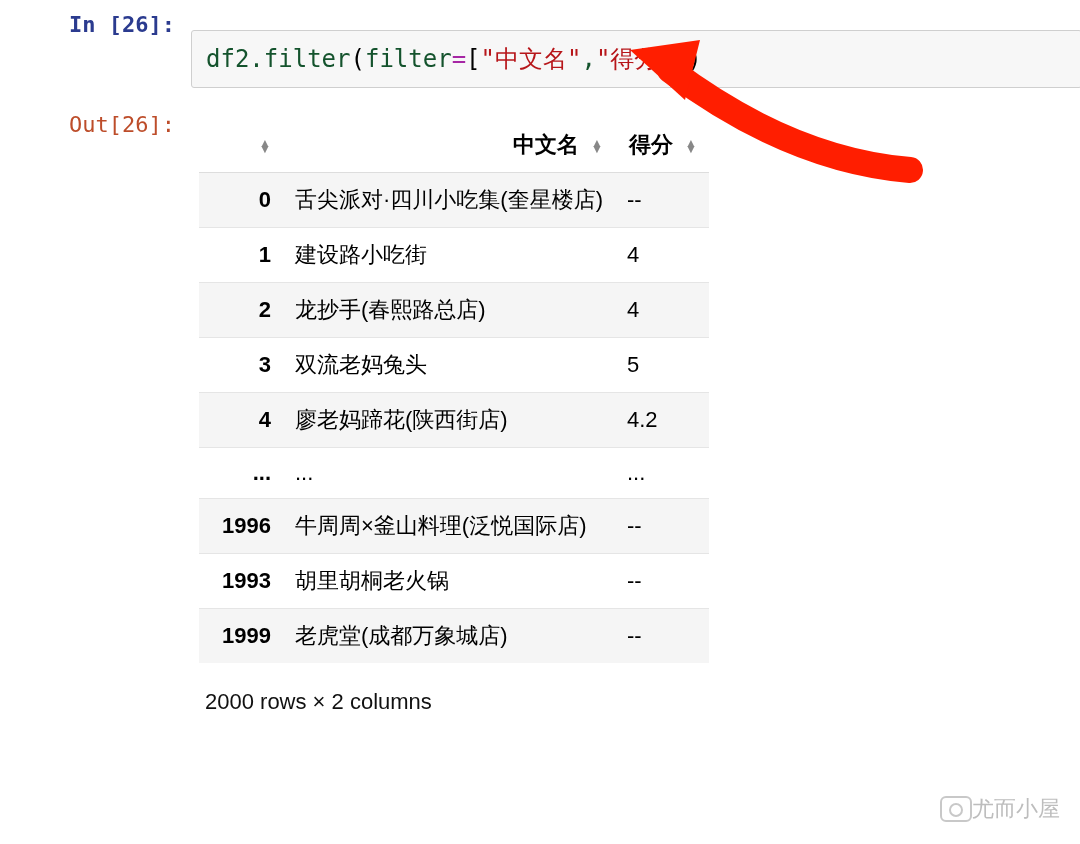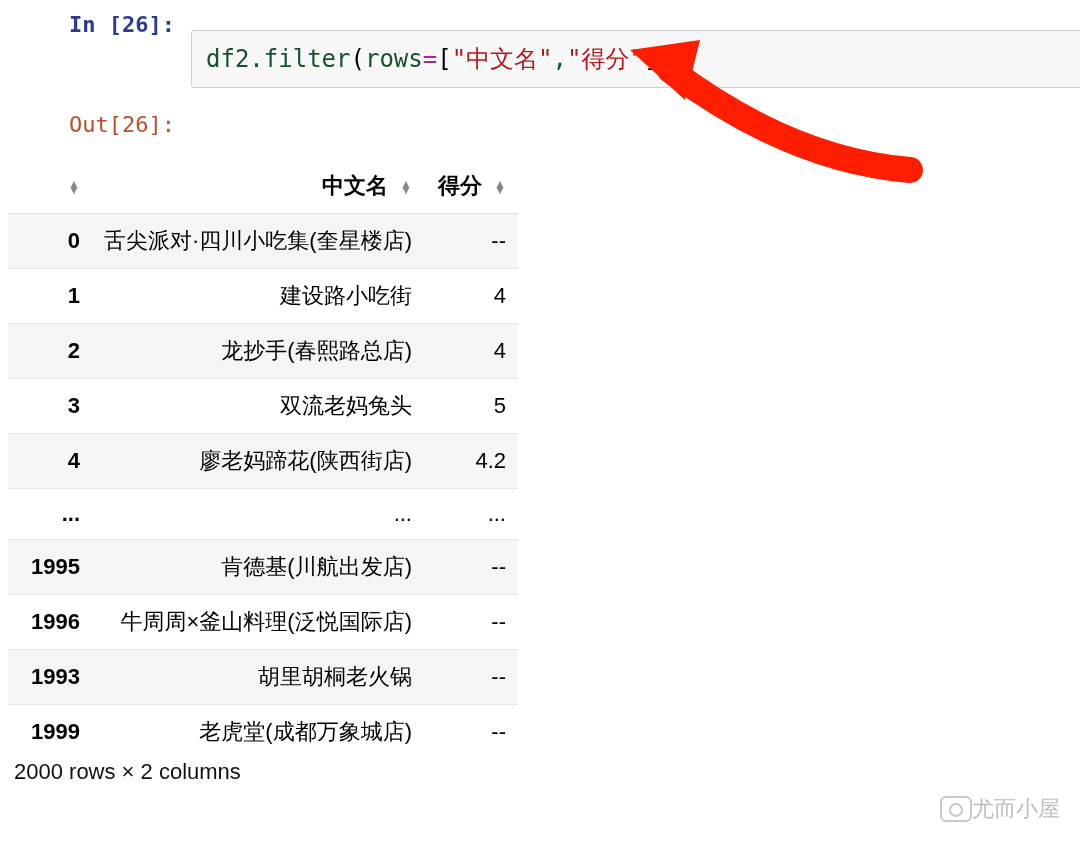--- a/index.html
+++ b/index.html
@@ -12,49 +12,49 @@
   .code-area .tok{color:#14532d;}
   .code-area .str{color:#b7161a;}
   .code-area .paren{color:#000;}
   .code-area .op{color:#a626a4;}
   .code-area .bracket{color:#000;}
   .output{margin-left:0;}
   .df{border-collapse:collapse;font-size:22px;margin-top:18px;margin-left:8px;}
   .df th,.df td{padding:12px 12px;border:none;}
   .df thead th{font-weight:bold;text-align:right;border-bottom:1px solid #ddd;position:relative;}
   .df tbody th{font-weight:bold;text-align:right;border-right:none;}
-  .df tbody td{text-align:right;}
+  .df tbody td{text-align:left;}
   .df tbody tr{border-top:1px solid #e5e5e5;}
   .df tbody tr:nth-child(odd){background:#f5f5f5;}
   .df tbody tr:nth-child(even){background:#ffffff;}
   .df .col-idx{min-width:60px;}
   .df .col-name{min-width:300px;}
   .df .col-score{min-width:70px;}
   .sort-icon{display:inline-block;vertical-align:middle;margin-left:6px;font-size:12px;color:#888;line-height:6px;}
   .sort-icon span{display:block;}
-  .summary{font-size:22px;margin-left:14px;color:#111;}
+  .summary{font-size:22px;margin-top:26px;margin-left:14px;color:#111;}
   .arrow-wrap{position:absolute;left:630px;top:40px;pointer-events:none;}
   .watermark{position:absolute;right:20px;bottom:20px;display:flex;align-items:center;color:#bdbdbd;font-size:22px;}
   .wm-icon{width:32px;height:26px;position:relative;}
   .wm-icon::before{content:"";position:absolute;inset:0;border:2px solid #c8c8c8;border-radius:6px;}
   .wm-icon::after{content:"";position:absolute;left:50%;top:7px;width:10px;height:10px;border:2px solid #c8c8c8;border-radius:50%;transform:translateX(-50%);}
 </style>
 </head>
 <body>
 
 <div class="page">
 
   <div class="cell">
     <div class="prompt in-prompt">In [26]:</div>
     <div class="code-area">
-      <span class="tok">df2.filter</span><span class="paren">(</span><span class="tok">rows</span><span class="op">=</span><span class="bracket">[</span><span class="str">"中文名"</span><span class="tok">,</span><span class="str">"得分"</span><span class="bracket">]</span><span class="paren">)</span>
+      <span class="tok">df2.filter</span><span class="paren">(</span><span class="tok">filter</span><span class="op">=</span><span class="bracket">[</span><span class="str">"中文名"</span><span class="tok">,</span><span class="str">"得分"</span><span class="bracket">]</span><span class="paren">)</span>
     </div>
   </div>
 
-  <div class="cell" style="margin-top:12px;flex-direction:column;">
+  <div class="cell" style="margin-top:12px;">
     <div class="prompt out-prompt">Out[26]:</div>
     <div class="output">
       <table class="df">
         <thead>
           <tr>
             <th class="col-idx">
               <span class="sort-icon"><span>▲</span><span>▼</span></span>
             </th>
             <th class="col-name">
               <span>中文名</span>
@@ -91,25 +91,20 @@
               <th class="col-idx">4</th>
               <td class="col-name">廖老妈蹄花(陕西街店)</td>
               <td class="col-score">4.2</td>
             </tr>
           <tr>
               <th class="col-idx">...</th>
               <td class="col-name">...</td>
               <td class="col-score">...</td>
             </tr>
           <tr>
-              <th class="col-idx">1995</th>
-              <td class="col-name">肯德基(川航出发店)</td>
-              <td class="col-score">--</td>
-            </tr>
-          <tr>
               <th class="col-idx">1996</th>
               <td class="col-name">牛周周×釜山料理(泛悦国际店)</td>
               <td class="col-score">--</td>
             </tr>
           <tr>
               <th class="col-idx">1993</th>
               <td class="col-name">胡里胡桐老火锅</td>
               <td class="col-score">--</td>
             </tr>
           <tr>

